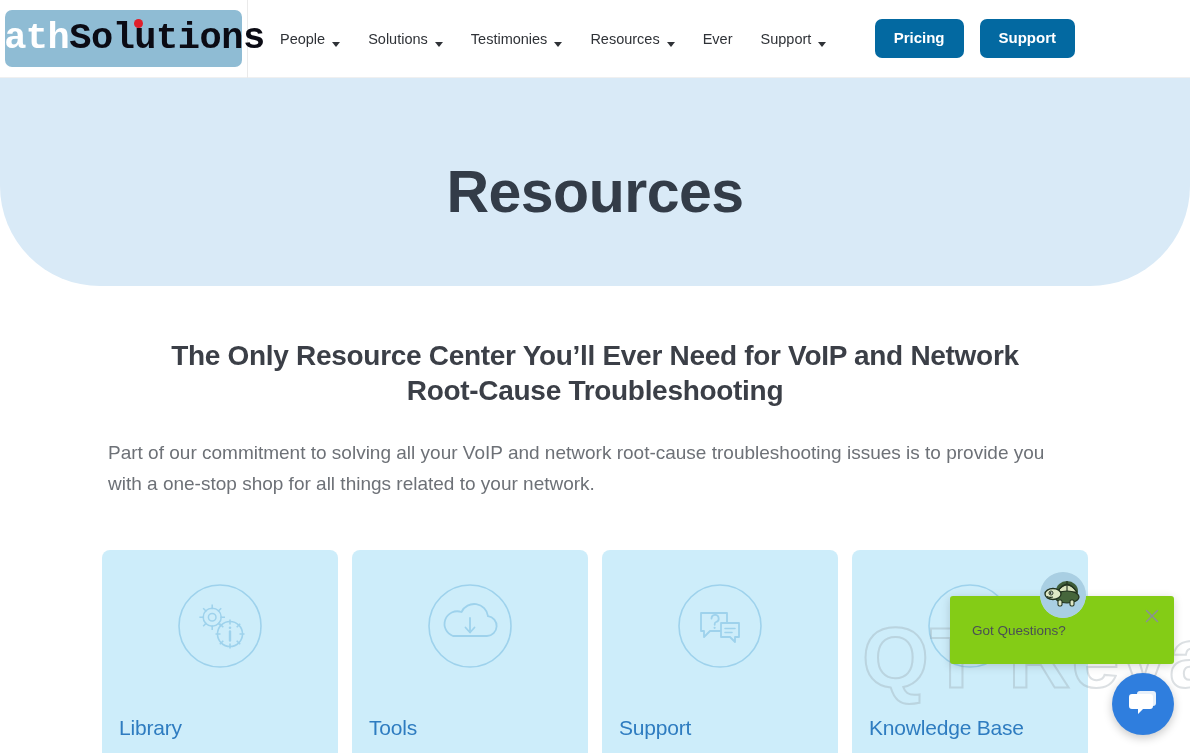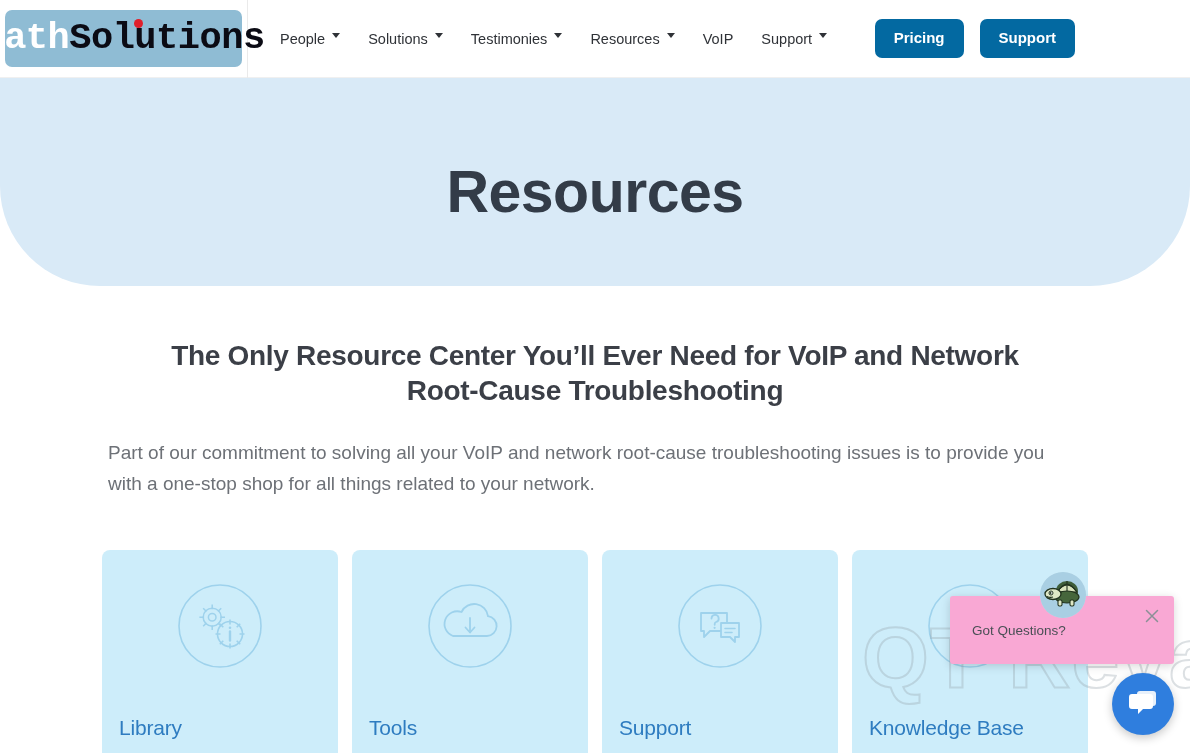--- a/index.html
+++ b/index.html
@@ -58,21 +58,21 @@
 
   .nav {
     display: flex;
     align-items: center;
     gap: 0px;
     margin-left: 18px;
     height: 78px;
   }
   .nav-item {
     display: flex;
-    align-items: flex-start;
+    align-items: flex-end;
     gap: 7px;
     padding: 6px 14px;
     font-size: 14.5px;
     color: #2f3237;
     cursor: pointer;
     white-space: nowrap;
   }
   .caret {
     width: 0; height: 0;
     border-left: 4.5px solid transparent;
@@ -192,21 +192,21 @@
     font-family: "Liberation Sans", sans-serif;
   }
 
   
   .chat-popup {
     position: absolute;
     left: 950px;
     top: 596px;
     width: 224px;
     height: 68px;
-    background: #f9a8d4;
+    background: #84cc16;
     border-radius: 3px;
     box-shadow: 0 2px 10px rgba(0,0,0,0.16);
     z-index: 40;
     padding-left: 32px;
   }
   .chat-popup-text {
     position: absolute;
     left: 22px; top: 27px;
     font-size: 13.5px;
     color: #4a4f55;
@@ -268,21 +268,21 @@
       </div>
       <div class="nav-item">
         <span>Testimonies</span>
         <span class="caret"></span>
       </div>
       <div class="nav-item">
         <span>Resources</span>
         <span class="caret"></span>
       </div>
       <div class="nav-item">
-        <span>VoIP</span>
+        <span>Ever</span>
       </div>
       <div class="nav-item">
         <span>Support</span>
         <span class="caret"></span>
       </div>
     </nav>
 
     <div class="header-actions">
       <button class="btn">Pricing</button>
       <button class="btn">Support</button>

